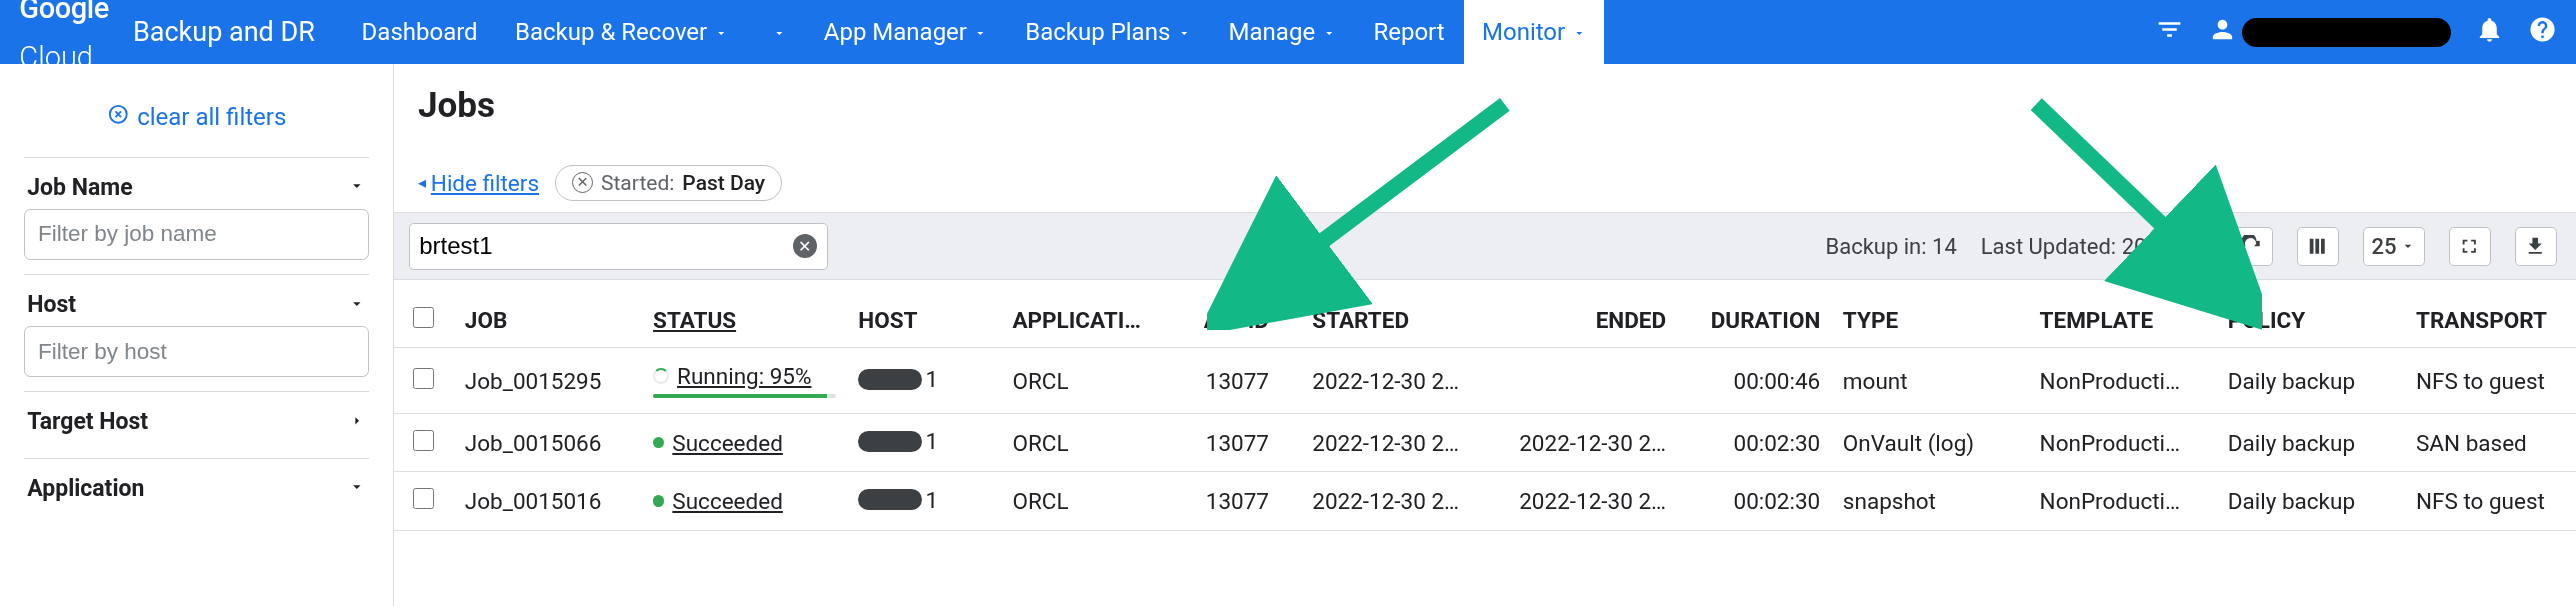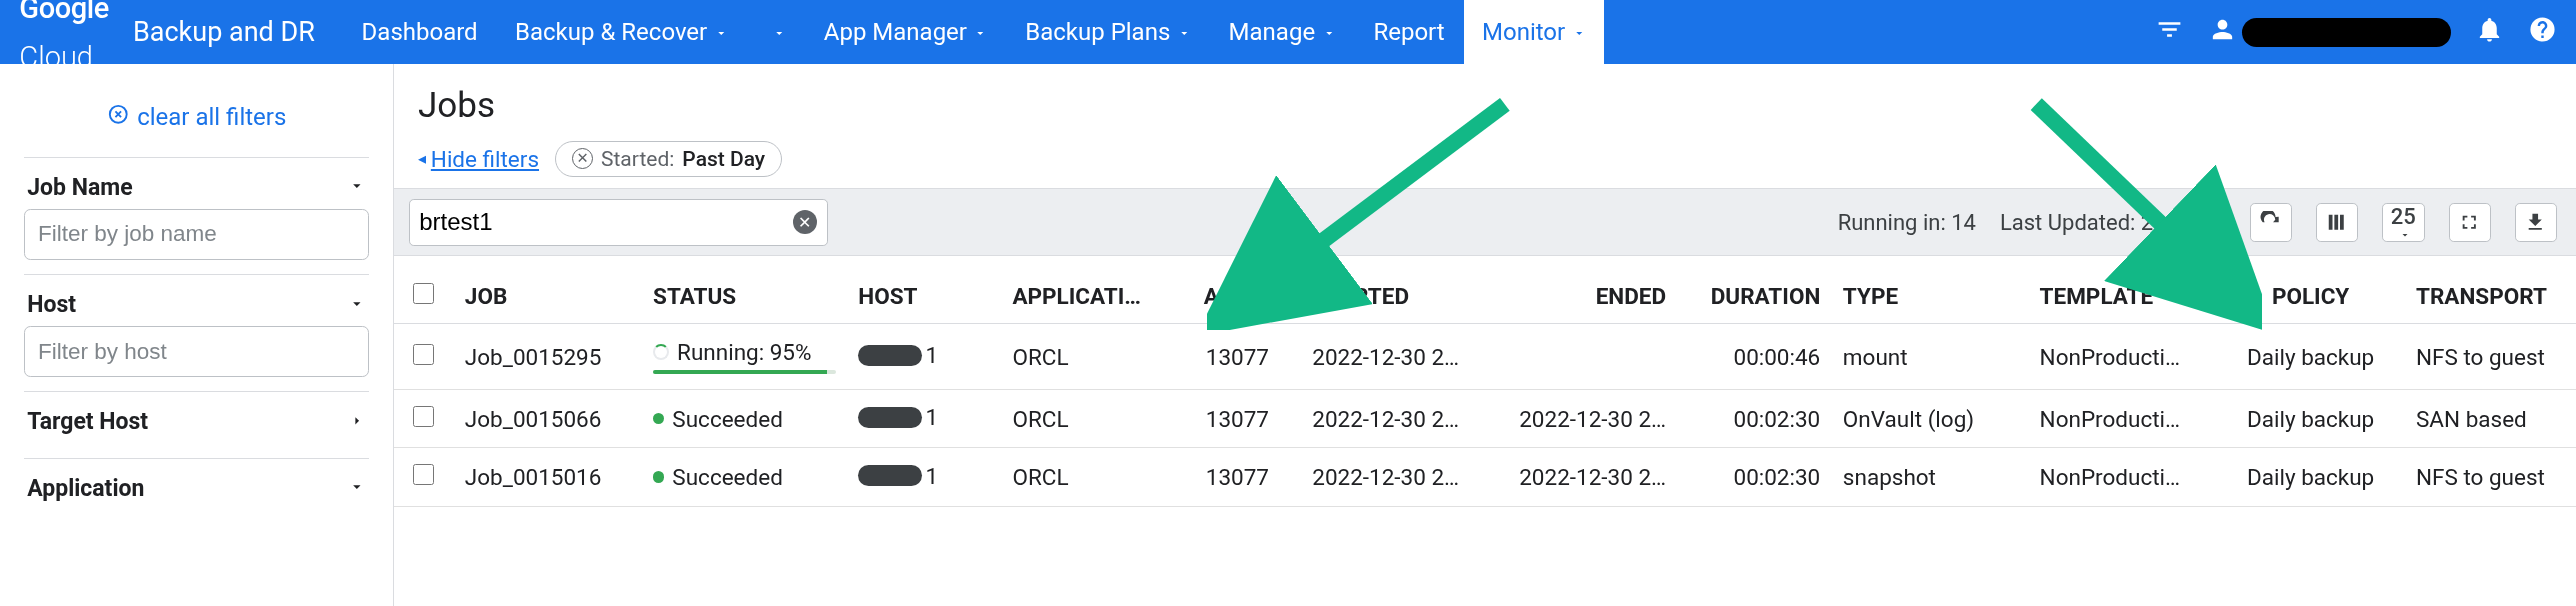--- a/index.html
+++ b/index.html
@@ -23,54 +23,54 @@
   .sidebar { width: 394px; border-right: 0.8px solid #dadce0; padding: 24px 24px 0 24px; overflow: hidden; }
   .clear-filters { color: #1a73e8; display: flex; align-items: center; justify-content: center; gap: 8px; font-size: 24px; padding: 14.5px 0 26px 0; cursor: pointer; }
   .clear-filters svg { width: 22.5px; height: 22.5px; stroke: #1a73e8; }
   .filter-group { border-top: 0.8px solid #dadce0; padding: 11.3px 0 14.5px 0; }
   .filter-head { display: flex; justify-content: space-between; align-items: center; font-weight: 700; font-size: 23px; padding: 4.8px 3.2px 8px 3.2px; cursor: pointer; }
   .filter-head svg { width: 17.7px; height: 17.7px; fill: #202124; }
   .filter-input { width: 100%; border: 0.8px solid #bdc1c6; border-radius: 6.4px; padding: 11.3px 13px; font-size: 22.5px; }
   .filter-input::placeholder { color: #80868b; }
 
   .main { flex: 1; padding: 21px 0 0 0; overflow: hidden; display: flex; flex-direction: column; }
-  .page-title { font-size: 35px; font-weight: 400; padding-left: 24px; margin-bottom: 15px; }
+  .page-title { font-size: 35px; font-weight: 700; padding-left: 24px; margin-bottom: 39px; }
   .filter-bar { display: flex; align-items: center; gap: 16px; padding: 0 0 11.3px 24px; }
   .hide-filters { color: #1a73e8; font-size: 22.5px; display: flex; align-items: center; gap: 4.8px; cursor: pointer; }
   .hide-filters .tri { font-size: 16px; }
   .hide-filters .ul { text-decoration: underline; }
   .chip { border: 0.8px solid #bdc1c6; border-radius: 19.3px; padding: 4.8px 16px; font-size: 21px; display: flex; align-items: center; gap: 8px; color: #5f6368; }
   .chip .x { width: 21px; height: 21px; border: 1.6px solid #5f6368; border-radius: 50%; display: flex; align-items: center; justify-content: center; font-size: 14.5px; line-height: 1; }
   .chip .val { color: #202124; font-weight: 500; }
 
   .search-row { display: flex; align-items: center; padding: 9.7px 19.3px 9.7px 14.5px; background: #eceef1; border-top: 0.8px solid #dadce0; border-bottom: 0.8px solid #dadce0; gap: 16px; }
   .search-box { background: #fff; border: 0.8px solid #bdc1c6; border-radius: 4.8px; width: 419px; display: flex; align-items: center; padding: 0 9.7px; height: 47px; }
   .search-box input { border: none; flex: 1; font-size: 24px; outline: none; }
   .search-box .clr { width: 24px; height: 24px; border-radius: 50%; background: #5f6368; color: #fff; display: flex; align-items: center; justify-content: center; font-size: 16px; cursor: pointer; }
   .search-row .right { margin-left: auto; display: flex; align-items: center; gap: 24px; color: #3c4043; font-size: 22px; }
-  .toolbar-btn { border: 0.8px solid #bdc1c6; background: #fff; border-radius: 4.8px; height: 39px; min-width: 42px; padding: 0 8px; display: flex; align-items: center; justify-content: center; cursor: pointer; flex-direction: column; }
+  .toolbar-btn { border: 0.8px solid #bdc1c6; background: #fff; border-radius: 4.8px; height: 39px; min-width: 42px; padding: 0 8px; display: flex; align-items: center; justify-content: center; cursor: pointer; }
   .toolbar-btn svg { width: 22.5px; height: 22.5px; fill: #3c4043; }
   .page-size { font-weight: 500; }
   .page-size svg { width: 16px; height: 16px; margin-left: 3.2px; }
 
   table { width: 100%; border-collapse: collapse; table-layout: fixed; margin-top: 12px; }
   th, td { text-align: left; padding: 14.5px 11.3px; font-size: 22.5px; border-bottom: 0.8px solid #e0e0e0; white-space: nowrap; overflow: hidden; text-overflow: ellipsis; }
   th { font-weight: 700; border-bottom: 0.8px solid #dadce0; }
   th.check, td.check { width: 56px; text-align: center; }
   .col-job { width: 177px; }
-  .col-status { width: 193px; }
+  .col-status { width: 193px; text-decoration: underline; }
   .col-host { width: 145px; }
   .col-app { width: 161px; }
   .col-appid { width: 121px; text-align: right; padding-right: 32px; }
   .col-started { width: 177px; }
   .col-ended { width: 177px; text-align: right; }
   .col-duration { width: 145px; text-align: right; }
   .col-type { width: 185px; }
   .col-template { width: 177px; }
-  .col-policy { width: 177px; text-align: center; }
+  .col-policy { width: 177px; }
   .col-transport { width: 161px; }
   input[type=checkbox] { width: 21px; height: 21px; }
   .status-cell { display: flex; flex-direction: column; gap: 4.8px; }
   .status-row { display: flex; align-items: center; gap: 8px; }
   .dot { width: 11.3px; height: 11.3px; border-radius: 50%; background: #34a853; flex-shrink: 0; }
   .spinner { width: 16px; height: 16px; border: 2.4px solid #e8eaed; border-top-color: #34a853; border-radius: 50%; flex-shrink: 0; }
   .progress { width: 100%; height: 4.8px; background: #dbe7dd; border-radius: 2.4px; overflow: hidden; }
   .progress .fill { height: 100%; width: 95%; background: #34a853; }
   .redact-cell { display: inline-flex; align-items: center; gap: 3.2px; }
   .redact-cell .blob { width: 64px; height: 21px; background: #3c4043; border-radius: 10.5px; }
@@ -209,21 +209,21 @@
       </div>
     </div>
 
     <div class="search-row">
       <div class="search-box">
         <input value="brtest1" style="">
         <span class="clr">✕</span>
       </div>
       <div class="right">
         <span>
-          <span>Running in:</span> <span>14</span>
+          <span>Backup in:</span> <span>14</span>
         </span>
         <span>
           <span>Last Updated:</span> <span>20:33:02</span>
         </span>
         <div class="toolbar-btn">
             <svg viewBox="0 0 24 24">
               <path d="M17.65 6.35A8 8 0 104 12h2a6 6 0 1111.3-2.7L15 12h6V6l-3.35.35z"></path>
             </svg>
           </div>
         <div class="toolbar-btn">

